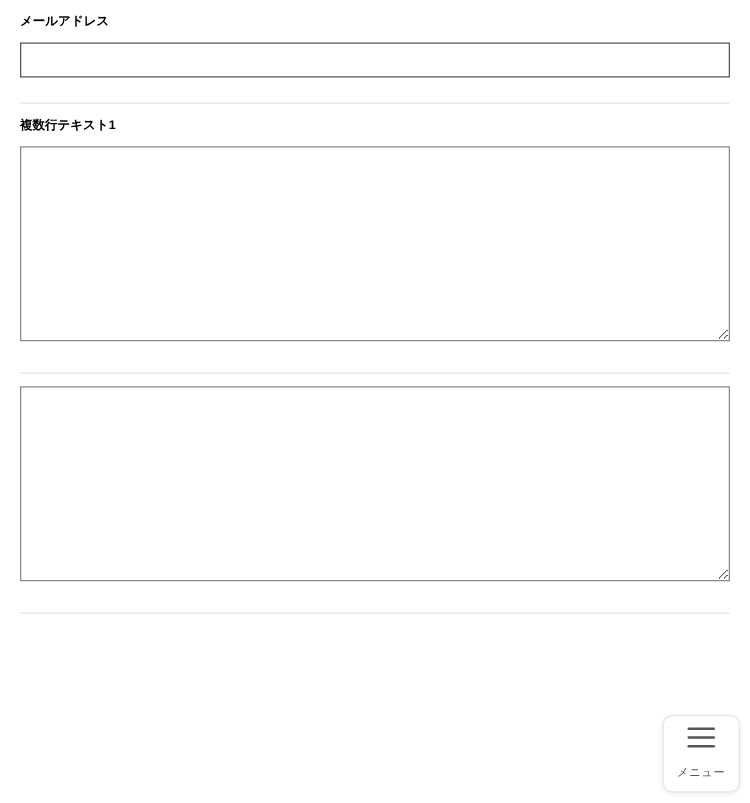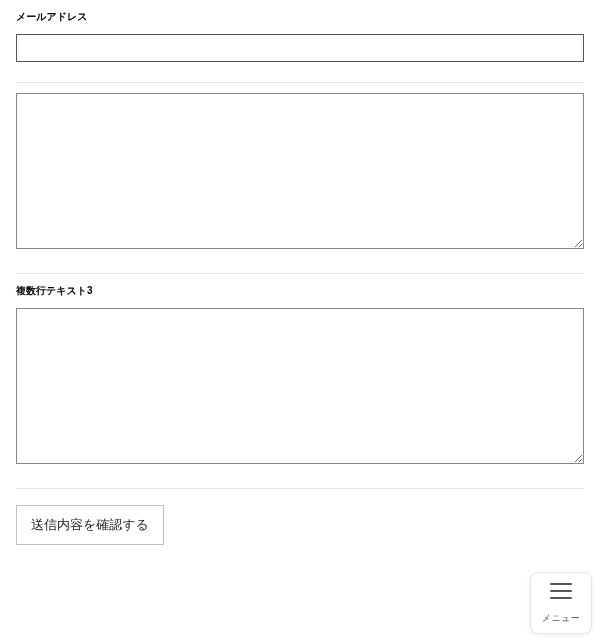--- a/index.html
+++ b/index.html
@@ -97,31 +97,28 @@
 <body>
 
 <div class="form-container">
 
   <div class="field-group">
     <label class="field-label">メールアドレス</label>
     <input type="text" class="text-input" value="" style="">
   </div>
 
   <div class="field-group">
+    <label class="field-label">複数行テキスト1</label>
     <textarea class="textarea-input" style=""></textarea>
   </div>
 
   <div class="field-group last">
-    <label class="field-label">複数行テキスト3</label>
     <textarea class="textarea-input" style=""></textarea>
   </div>
 
-  <div class="submit-area">
-    <button class="submit-button">送信内容を確認する</button>
-  </div>
 
 </div>
 
 <div class="menu-fab">
   <span>
     <svg viewBox="0 0 24 18">
       <line x1="2" y1="2" x2="22" y2="2" stroke="#555555" stroke-width="2" stroke-linecap="round"></line>
       <line x1="2" y1="9" x2="22" y2="9" stroke="#555555" stroke-width="2" stroke-linecap="round"></line>
       <line x1="2" y1="16" x2="22" y2="16" stroke="#555555" stroke-width="2" stroke-linecap="round"></line>
     </svg>

